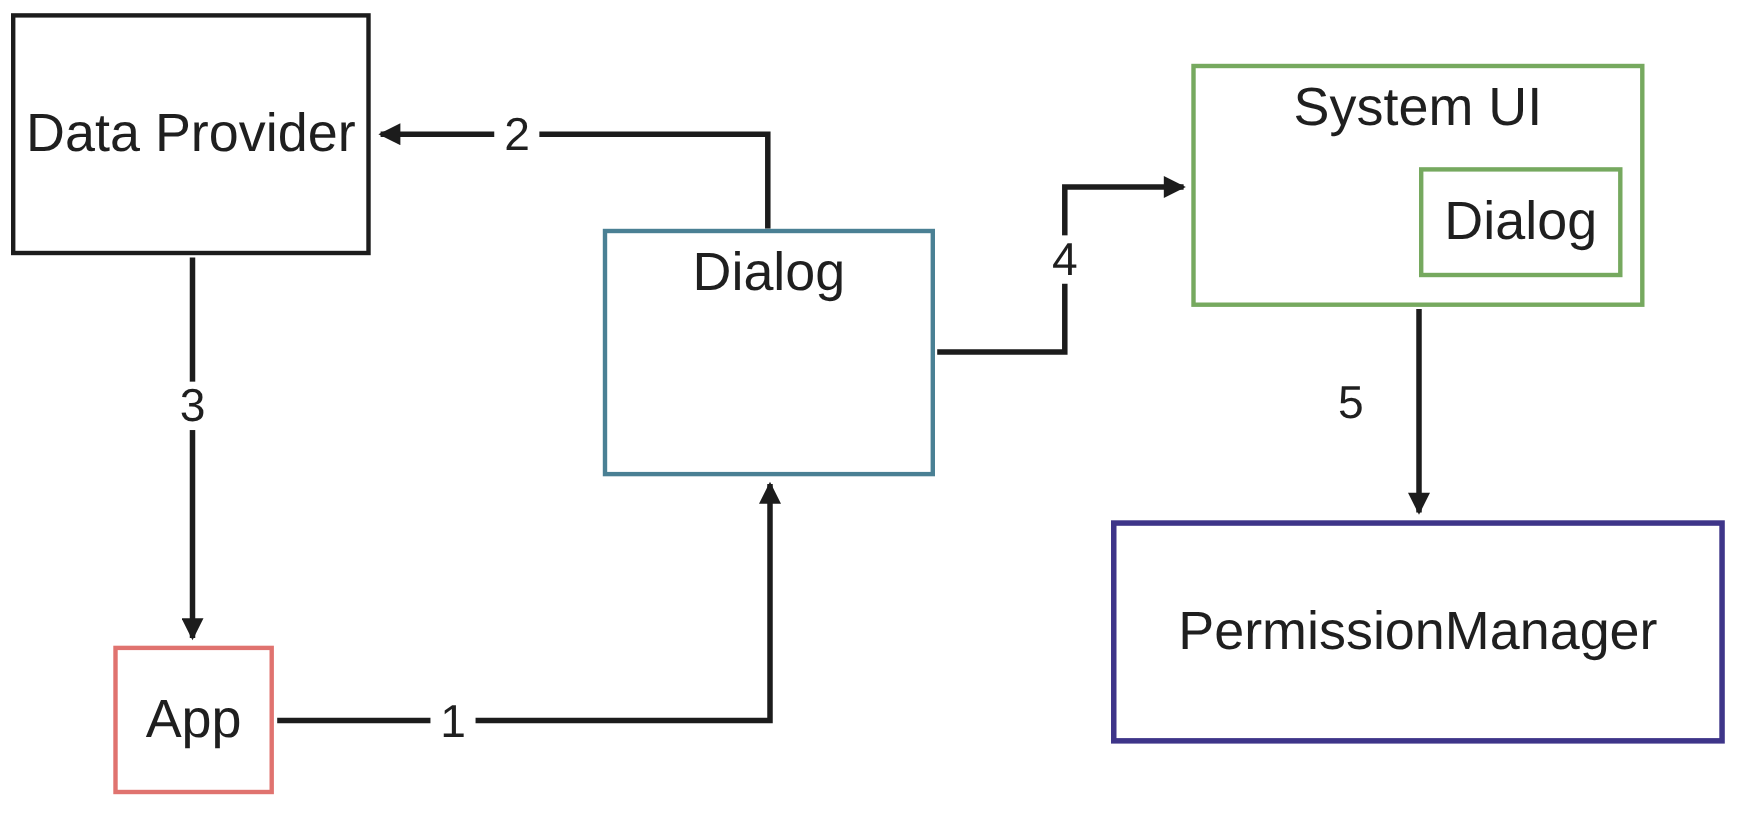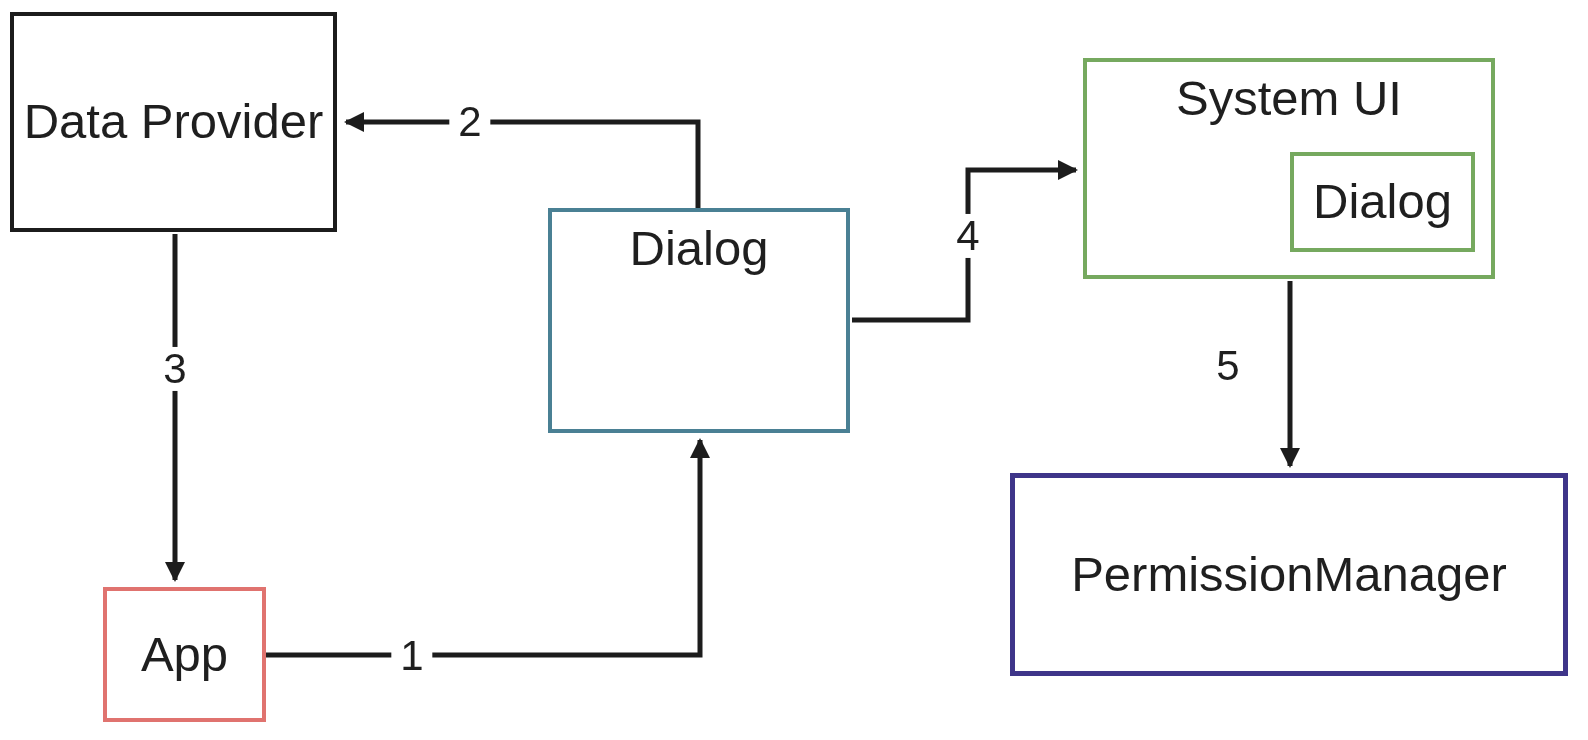--- a/index.html
+++ b/index.html
@@ -74,21 +74,21 @@
     <span class="lbl">System UI</span>
   </div>
   <div class="node inner border-green" style="left:1290px;top:152px;width:185px;height:100px;">
     <span class="lbl">Dialog</span>
   </div>
 
   <div class="node border-indigo" style="left:1010px;top:473px;width:558px;height:203px;">
     <span class="lbl">PermissionManager</span>
   </div>
 
-  <div class="node border-red" style="left:103px;top:587px;width:163px;height:135px;">
+  <div class="node border-red" style="left:103px;top:587px;width:146px;height:135px;">
     <span class="lbl">App</span>
   </div>
 
   <div class="edge-label" style="left:412px;top:656px;">1</div>
   <div class="edge-label" style="left:470px;top:122px;">2</div>
   <div class="edge-label" style="left:175px;top:369px;">3</div>
   <div class="edge-label" style="left:968px;top:236px;">4</div>
   <div class="edge-label" style="left:1228px;top:366px;">5</div>
 
 </div>

